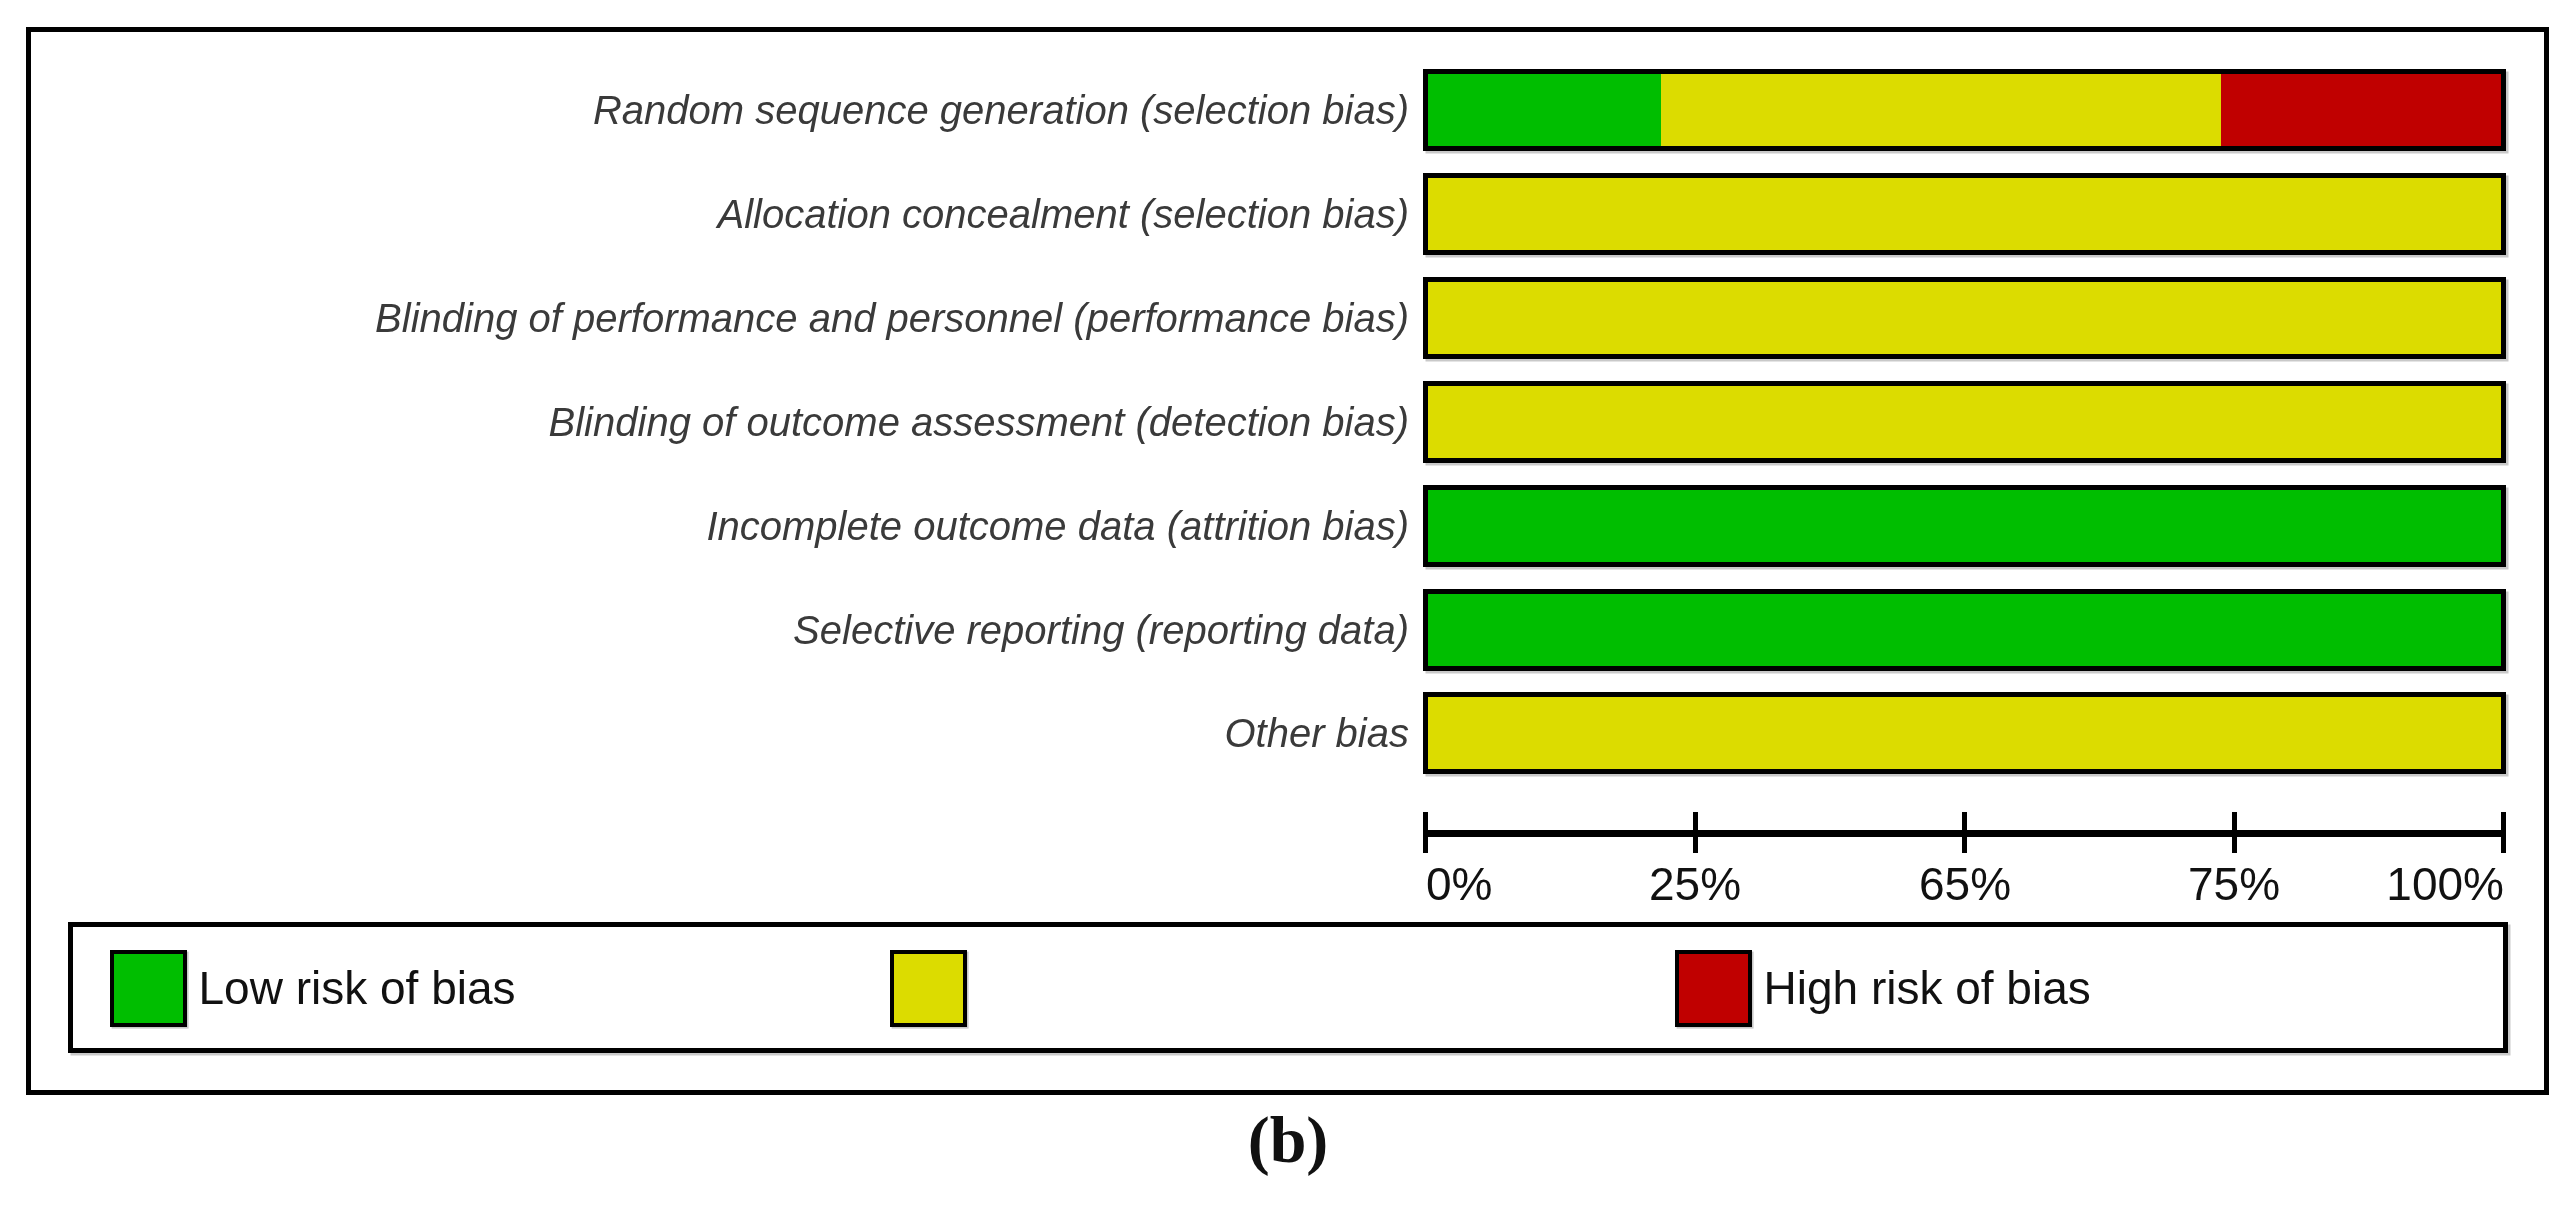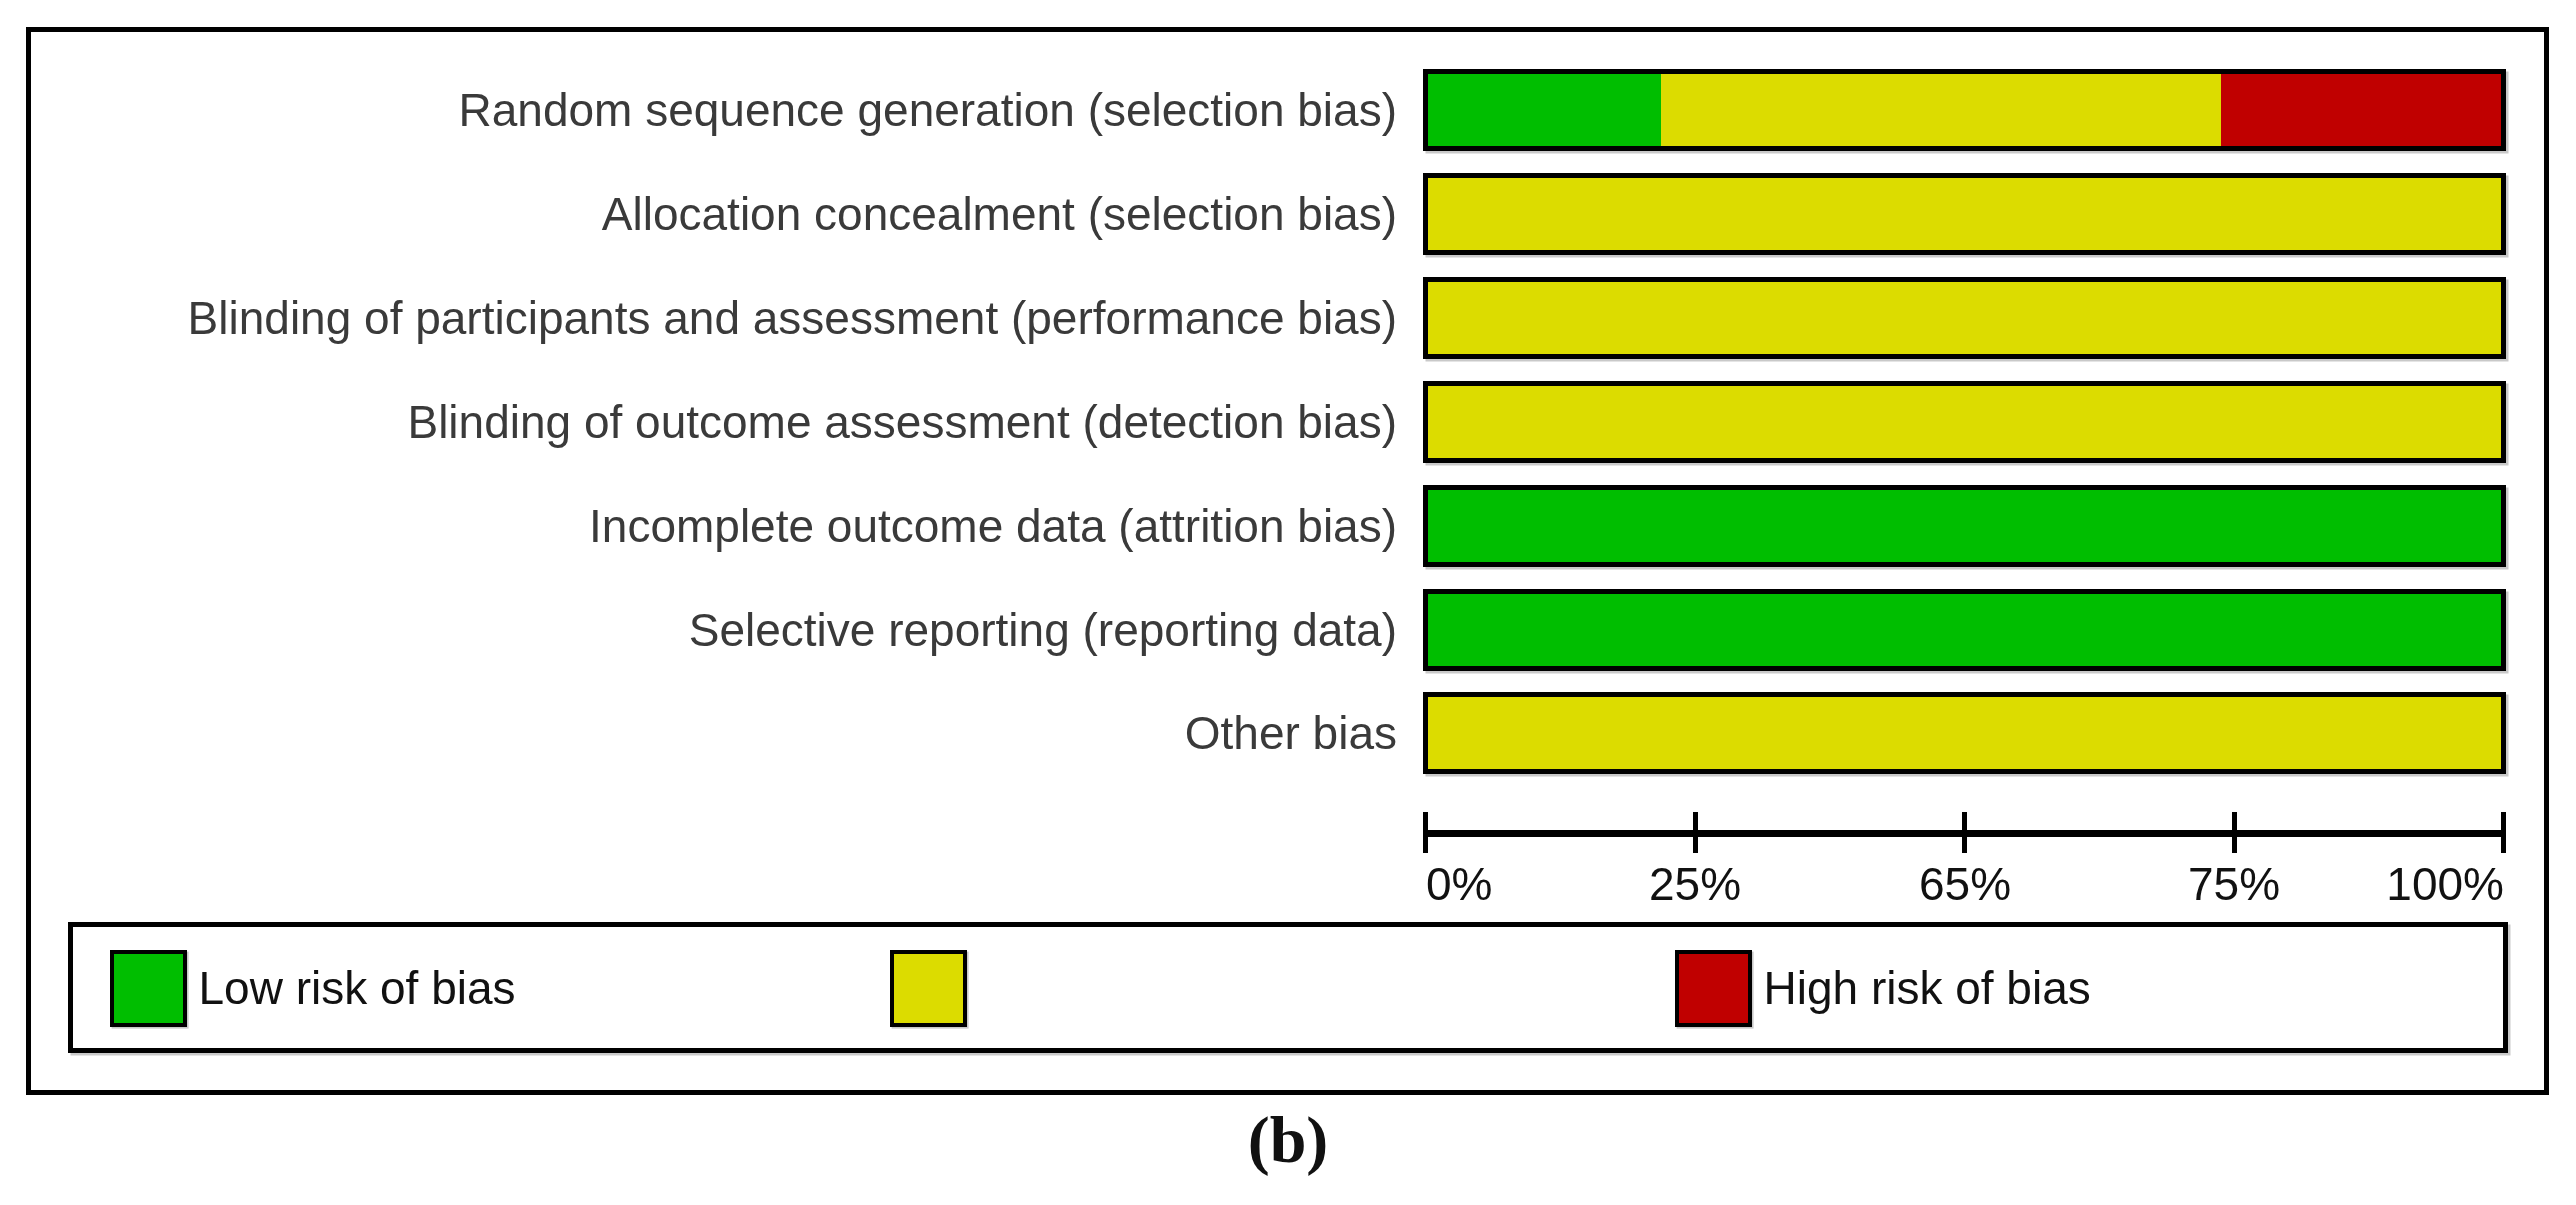--- a/index.html
+++ b/index.html
@@ -16,27 +16,28 @@
     left: 26px; top: 27px;
     width: 2523px; height: 1068px;
     border: 5px solid #000000;
     background: #ffffff;
     box-sizing: border-box;
   }
   
   .row { position: absolute; left: 0; width: 100%; height: 82px; }
   .row-label {
     position: absolute;
-    left: 2px; top: 0;
+    left: 14px; top: 0;
     width: 1364px; height: 82px;
     display: flex; align-items: center; justify-content: flex-end;
-    font-size: 46px;
+    font-size: 40px;
     color: #3a3a3a;
     white-space: nowrap;
     letter-spacing: 0px;
+    font-style: italic;
   }
   .bar {
     position: absolute;
     left: 1392px; top: 0;
     width: 1083px; height: 82px;
     border: 5px solid #000000;
     box-sizing: border-box;
     display: flex;
     flex-direction: row;
     box-shadow: 2.5px 2.5px 0 #c9c9c9;
@@ -116,21 +117,21 @@
             <div class="seg" style="width: 26.1%; background: rgb(192, 0, 0);"></div>
           </div>
         </div>
         <div class="row" style="top: 141px;">
           <div class="row-label">Allocation concealment (selection bias)</div>
           <div class="bar">
             <div class="seg" style="width: 100%; background: rgb(220, 220, 0);"></div>
           </div>
         </div>
         <div class="row" style="top: 245px;">
-          <div class="row-label">Blinding of participants and assessment (performance bias)</div>
+          <div class="row-label">Blinding of performance and personnel (performance bias)</div>
           <div class="bar">
             <div class="seg" style="width: 100%; background: rgb(220, 220, 0);"></div>
           </div>
         </div>
         <div class="row" style="top: 349px;">
           <div class="row-label">Blinding of outcome assessment (detection bias)</div>
           <div class="bar">
             <div class="seg" style="width: 100%; background: rgb(220, 220, 0);"></div>
           </div>
         </div>

